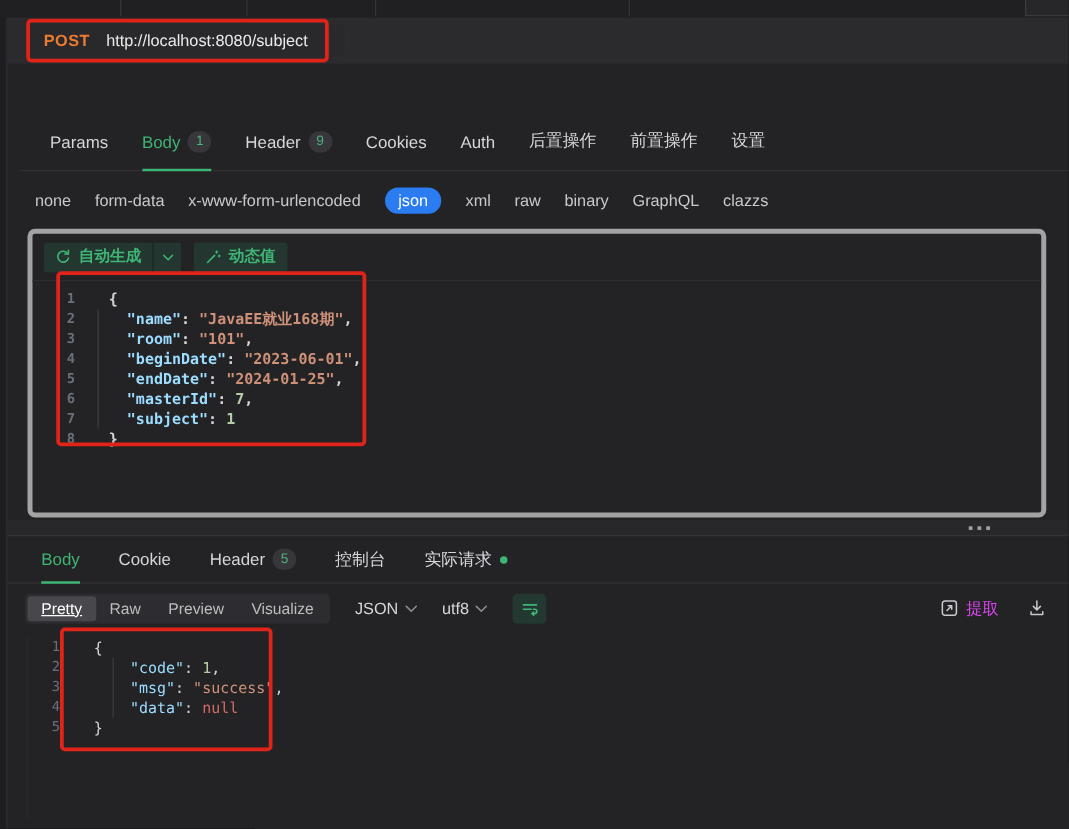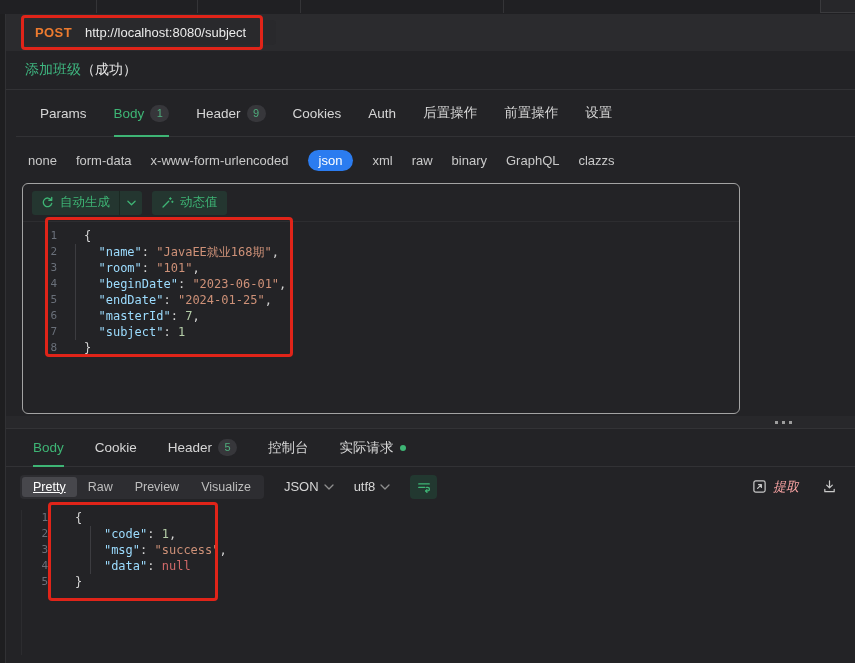--- a/index.html
+++ b/index.html
@@ -36,21 +36,21 @@
   .badge{background:#37373b;color:#4fae7d;border-radius:9px;min-width:13px;height:17px;line-height:17px;
          text-align:center;font-size:11px;padding:0 3px;}
 
   
   .body-types{position:absolute;left:6px;right:0;top:137px;height:46px;display:flex;align-items:center;gap:19px;
               padding-left:22px;box-sizing:border-box;font-size:13px;color:#c9c9c9;}
   .btype{cursor:pointer;}
   .btype.selected{background:#2b7cf0;color:#fff;border-radius:11px;padding:3px 11px;}
 
   
-  .editor-card{position:absolute;left:22px;top:183px;width:718px;height:231px;border:1px solid #a3a3a3;border-radius:6px;box-sizing:border-box;}
+  .editor-card{position:absolute;left:22px;top:183px;width:815px;height:231px;border:4px solid #a3a3a3;border-radius:6px;box-sizing:border-box;font-weight:bold;}
   .editor-toolbar{display:flex;align-items:center;gap:10px;height:37px;padding:0 9px;border-bottom:1px solid #2d2d30;}
   .gbtn{display:inline-flex;align-items:center;gap:6px;background:#243630;color:#3eb575;font-size:12.5px;
         height:24px;padding:0 9px;border-radius:3px;cursor:pointer;}
   .gbtn-split{display:inline-flex;border-radius:3px;overflow:hidden;}
   .gbtn-split .gbtn{border-radius:0;}
   .gbtn-split .caret-part{display:inline-flex;align-items:center;justify-content:center;width:22px;background:#243630;
         border-left:1px solid #1b2923;cursor:pointer;}
 
   .code-area{position:relative;padding-top:6px;font-family:"DejaVu Sans Mono","Liberation Mono",monospace;
              font-size:12px;line-height:16px;}
@@ -71,21 +71,21 @@
              box-sizing:border-box;font-size:13.5px;}
   .dot{width:6px;height:6px;border-radius:50%;background:#3eb575;}
 
   .resp-controls{display:flex;align-items:center;height:39px;padding:0 16px 0 14px;gap:20px;}
   .segmented{display:flex;background:#2d2d31;border-radius:4px;padding:2px;font-size:12.5px;}
   .seg{padding:3px 11px;color:#bdbdbd;border-radius:3px;cursor:pointer;}
   .seg.active{background:#47474c;color:#fff;text-decoration:underline;}
   .select{display:flex;align-items:center;gap:5px;font-size:13px;color:#d6d6d6;cursor:pointer;}
   .wrap-btn{width:27px;height:24px;background:#223830;border-radius:4px;display:flex;align-items:center;justify-content:center;cursor:pointer;}
   .spacer{flex:1;}
-  .extract{display:flex;align-items:center;gap:6px;color:#fca5a5;font-size:13px;cursor:pointer;font-style:italic;}
+  .extract{display:flex;align-items:center;gap:6px;color:#d946ef;font-size:13px;cursor:pointer;}
   .dl-btn{display:flex;align-items:center;justify-content:center;width:20px;height:20px;cursor:pointer;}
 
   .resp-code{position:relative;padding-top:4px;font-family:"DejaVu Sans Mono","Liberation Mono",monospace;
              font-size:12px;line-height:16px;}
   .resp-code .ln{width:42px;padding-right:10px;}
   .resp-code .code-text{margin-left:17px;}
   .gutter-line{position:absolute;left:15px;top:81px;bottom:8px;width:1px;background:#2c2c2f;}
 
   
   .annot{position:absolute;border:3px solid #e02419;border-radius:4px;pointer-events:none;z-index:20;box-sizing:border-box;}
@@ -110,24 +110,20 @@
 
   <div class="left-strip"></div>
 
   <div class="url-row">
     <div class="url-box">
       <span class="method">POST</span>
       <span class="url-text">http://localhost:8080/subject</span>
     </div>
   </div>
 
-  <div class="title-row">
-    <span class="title-name">添加班级</span>
-    <span class="title-suffix">（成功）</span>
-  </div>
 
   <div class="req-tabs" id="req-tabs">
       <div class="tab">
         <span>Params</span>
       </div>
       <div class="tab active">
         <span>Body</span>
         <span class="badge">1</span>
       </div>
       <div class="tab">

